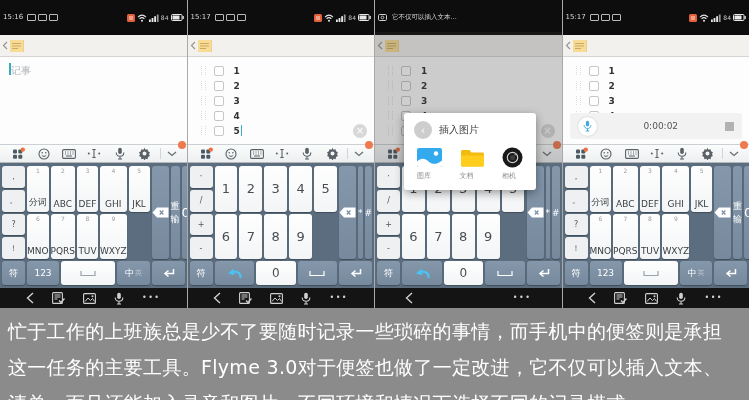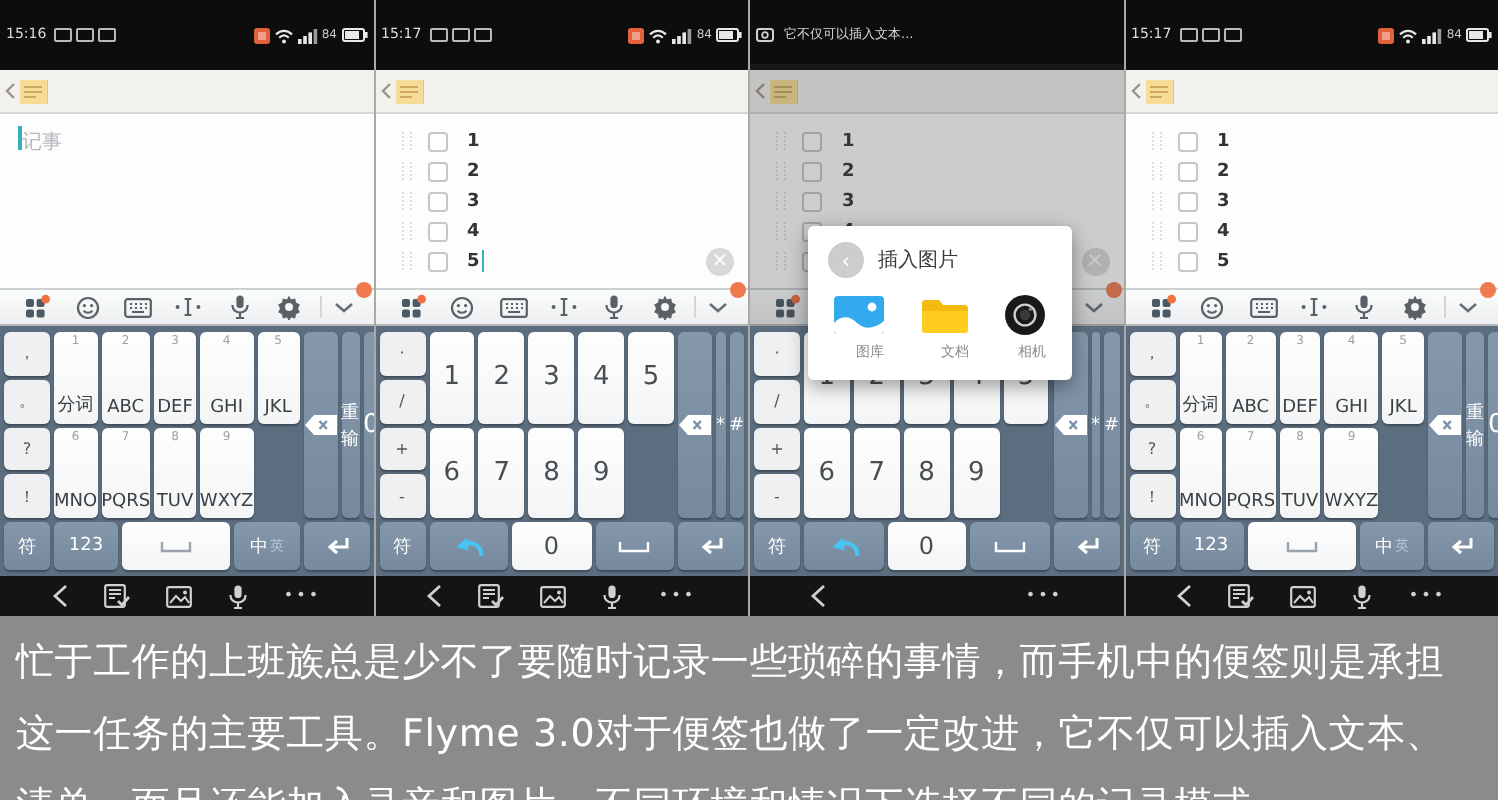--- a/index.html
+++ b/index.html
@@ -68,21 +68,21 @@
   .nvi{line-height:0}
   .more{font-size:8px;letter-spacing:1.5px;line-height:1}
 
   
   .overlay{position:absolute;left:0;top:32px;right:0;height:131px;background:rgba(60,60,60,.25);z-index:5}
   .popup{position:absolute;left:29px;top:113px;width:132px;background:#fff;border-radius:3px;box-shadow:0 3px 10px rgba(0,0,0,.4);z-index:6}
   .pop-hd{display:flex;align-items:center;gap:7px;padding:8px 10px 2px}
   .pop-circ{width:18px;height:18px;border-radius:50%;background:#cdcdcd;color:#fff;display:flex;align-items:center;justify-content:center;font-size:11px;line-height:1}
   .pop-title{font-size:10px;color:#3a3a3a}
   .pop-opts{display:flex;justify-content:space-between;padding:6px 13px 9px}
-  .pop-opt{display:flex;flex-direction:column;align-items:flex-end;gap:3px}
+  .pop-opt{display:flex;flex-direction:column;align-items:flex-start;gap:3px}
   .pop-ic{line-height:0;height:21px;display:flex;align-items:center}
   .pop-lb{font-size:7px;color:#8a8a8a}
 
   
   .audio{position:absolute;left:7px;right:7px;bottom:5px;height:26px;background:#f2f2f2;border-radius:2px;display:flex;align-items:center;padding:0 8px;box-sizing:border-box}
   .aic{width:19px;height:19px;border-radius:50%;background:#fff;display:flex;align-items:center;justify-content:center;box-shadow:0 0 2px rgba(0,0,0,.2);line-height:0}
   .atime{flex:1;text-align:center;font-size:9px;color:#555}
   .astop{width:9px;height:9px;background:#b2b2b2}
 
   
@@ -741,20 +741,31 @@
             <div class="handle"></div>
             <div class="cb"></div>
             <div class="clnum">4</div>
           </div>
           <div class="clrow">
             <div class="handle"></div>
             <div class="cb"></div>
             <div class="clnum">5</div>
           </div>
         </div>
+      <div class="audio">
+        <span class="aic">
+            <span><svg width="9" height="12" viewBox="0 0 10 13">
+                <rect x="3.2" y=".8" width="3.6" height="6.2" rx="1.8" fill="#3fa8e0"></rect>
+                <path d="M1.2 5.5c0 5 7.6 5 7.6 0" fill="none" stroke="#3fa8e0" stroke-width="1.1"></path>
+                <path d="M5 9.5V12M3 12h4" stroke="#3fa8e0" stroke-width="1.1"></path>
+              </svg></span>
+          </span>
+        <span class="atime">0:00:02</span>
+        <span class="astop"></span>
+      </div>
     </div>
     <div class="ime">
         <div class="tbi"><svg width="13" height="13" viewBox="0 0 13 13">
             <rect x="1" y="2.5" width="4" height="4" rx="1" fill="#4c5a66"></rect>
             <rect x="6.3" y="2.5" width="4" height="4" rx="1" fill="#4c5a66"></rect>
             <rect x="1" y="7.8" width="4" height="4" rx="1" fill="#4c5a66"></rect>
             <rect x="6.3" y="7.8" width="4" height="4" rx="1" fill="#4c5a66"></rect>
             <circle cx="10.8" cy="2.6" r="2.2" fill="#f0703f"></circle>
           </svg></div>
         <div class="tbi"><svg width="12" height="12" viewBox="0 0 12 12">

